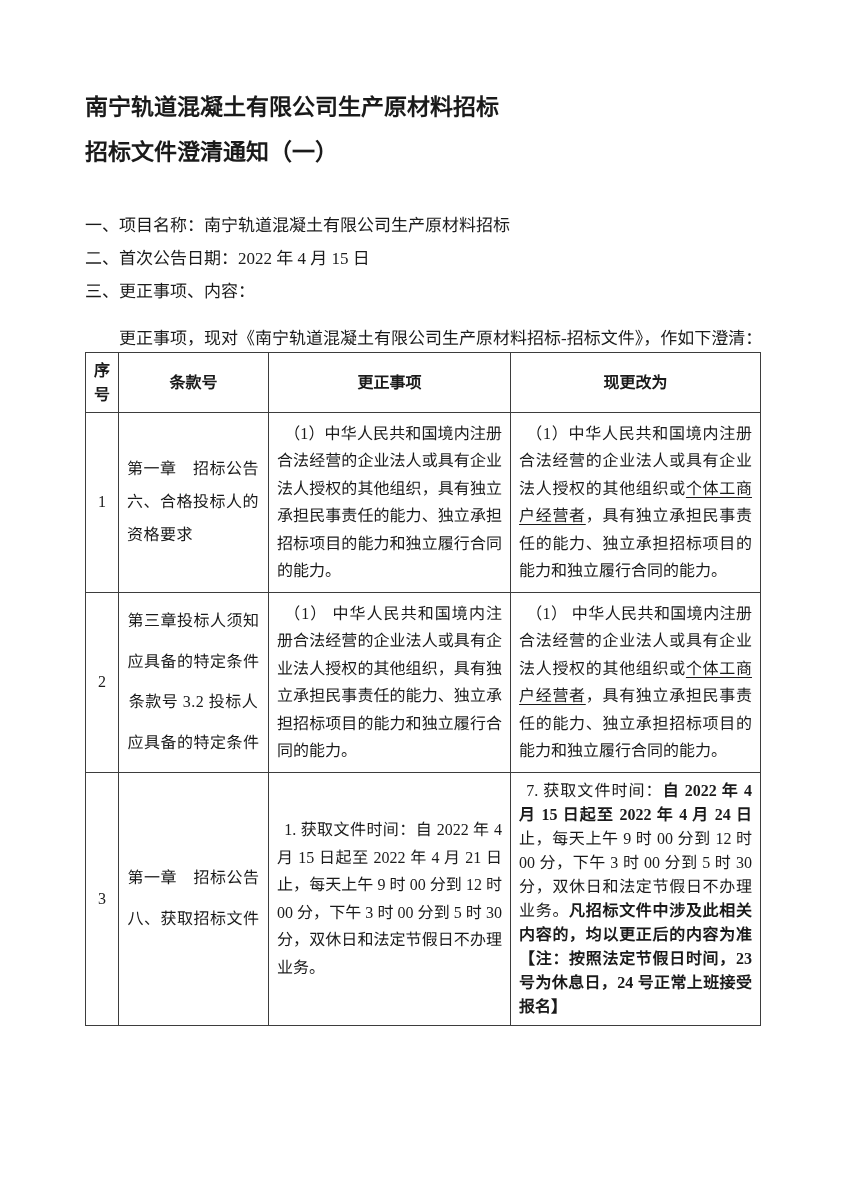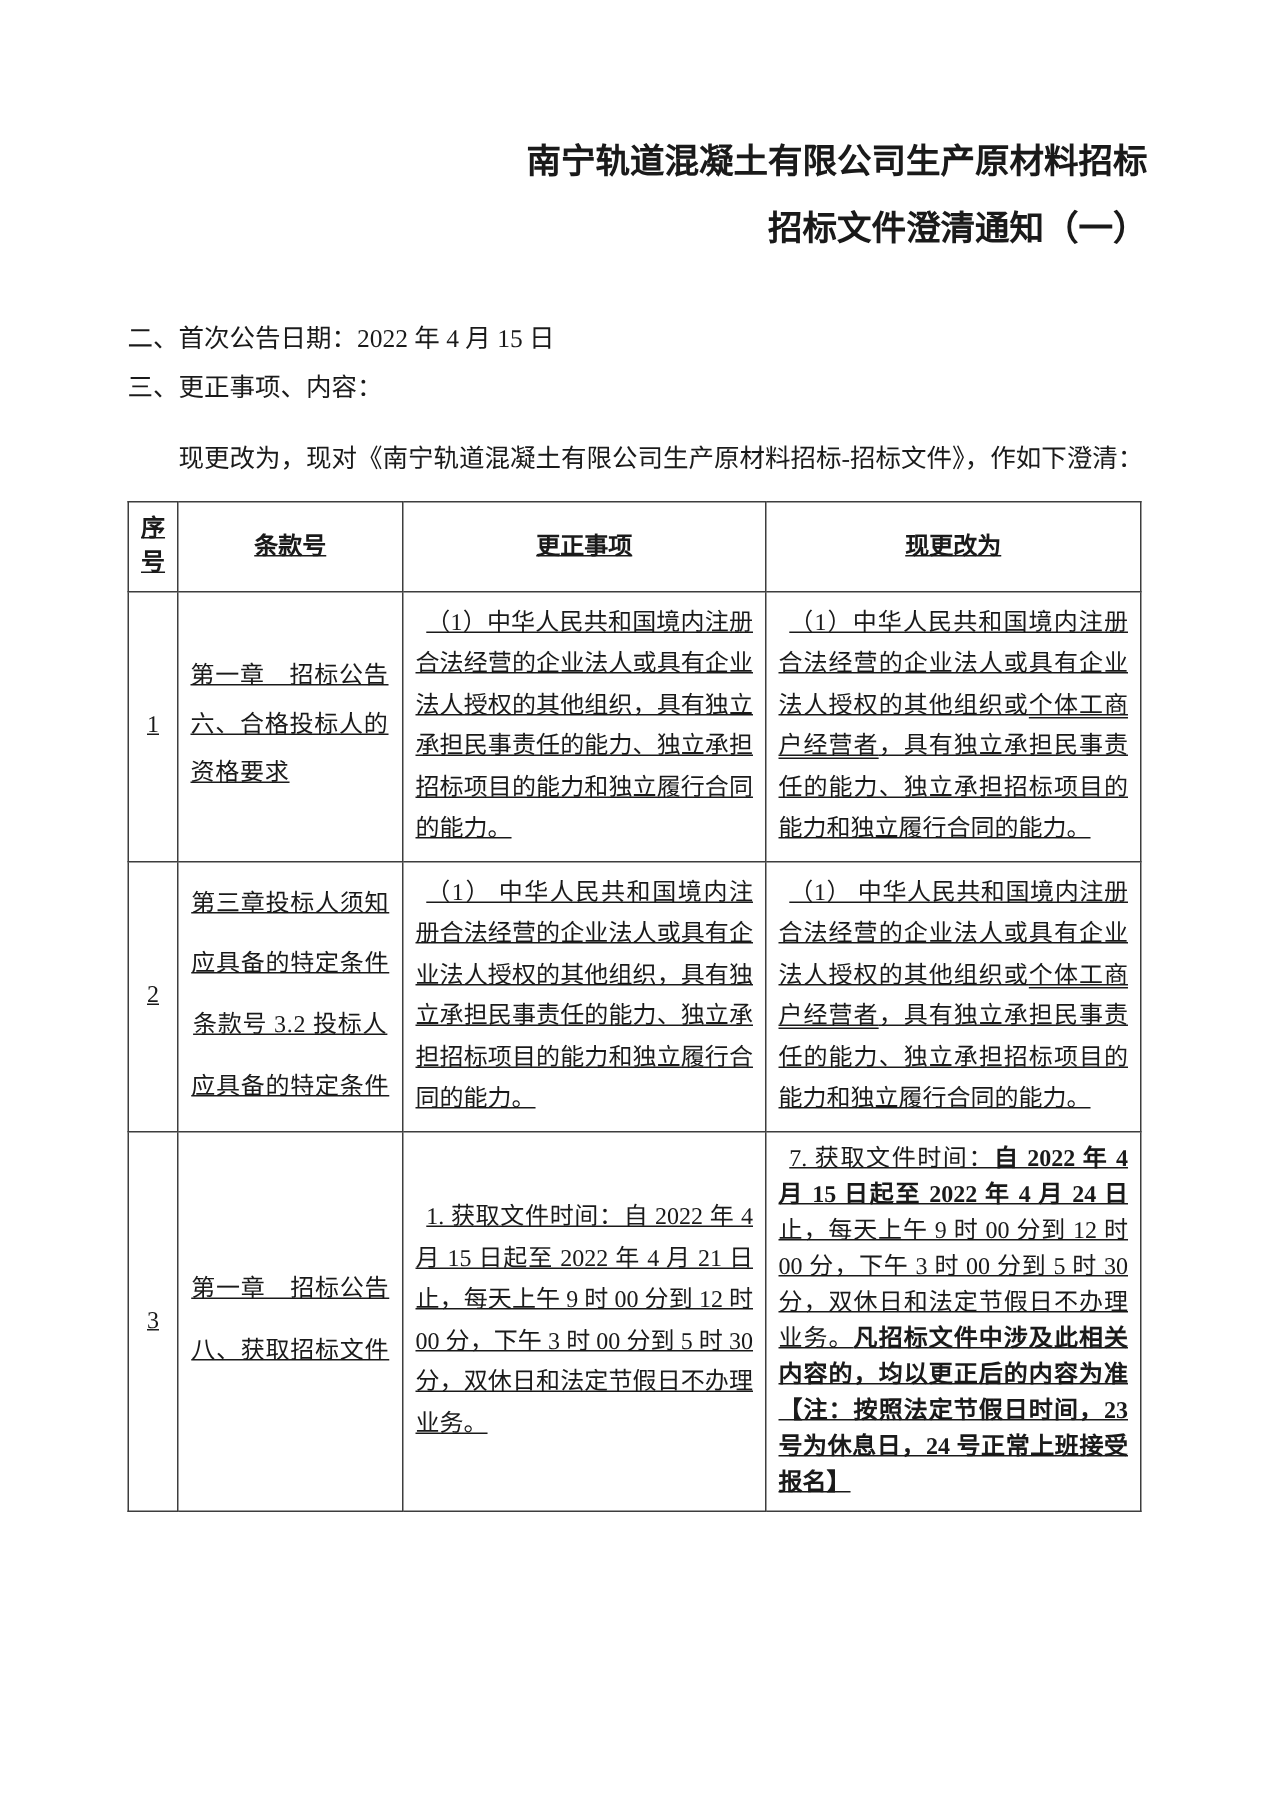--- a/index.html
+++ b/index.html
@@ -7,31 +7,30 @@
   body {
     width: 850px; height: 1202px;
     overflow: hidden;
     font-family: "Liberation Serif", serif;
     color: #1a1a1a;
   }
   .page {
     width: 850px; height: 1202px;
     padding: 86px 85px 0 85px;
   }
-  .title-block { text-align: right; font-weight: 700; font-size: 23px; line-height: 1.95; }
+  .title-block { text-align: left; font-weight: 700; font-size: 23px; line-height: 1.95; }
   .items-block { margin-top: 36px; font-size: 17px; }
   .doc-item { line-height: 1.66; margin-bottom: 5px; }
   .intro-para { margin-top: 22px; font-size: 17px; text-indent: 2em; line-height: 1.3; }
 
   table.clarify {
-    margin-top: 17px;
+    margin-top: 2px;
     width: 675px;
     border-collapse: collapse;
     table-layout: fixed;
-    text-decoration: underline;
   }
   table.clarify th, table.clarify td {
     border: 1px solid #3d3d3d;
     font-size: 16px;
     vertical-align: middle;
     padding: 6px 8px;
   }
   thead th {
     font-weight: 700;
     height: 58px;
@@ -55,25 +54,26 @@
 <body>
 
 <div class="page">
 
   <div class="title-block">
     <div>南宁轨道混凝土有限公司生产原材料招标</div>
     <div>招标文件澄清通知（一）</div>
   </div>
 
   <div class="items-block">
+    <div class="doc-item">一、项目名称：南宁轨道混凝土有限公司生产原材料招标</div>
     <div class="doc-item">二、首次公告日期：2022 年 4 月 15 日</div>
     <div class="doc-item">三、更正事项、内容：</div>
   </div>
 
-  <div class="intro-para">现更改为，现对《南宁轨道混凝土有限公司生产原材料招标-招标文件》，作如下澄清：</div>
+  <div class="intro-para">更正事项，现对《南宁轨道混凝土有限公司生产原材料招标-招标文件》，作如下澄清：</div>
 
   <table class="clarify">
     <colgroup>
       <col style="width:33px">
       <col style="width:150px">
       <col style="width:242px">
       <col style="width:250px">
     </colgroup>
     <thead>
       <tr>

